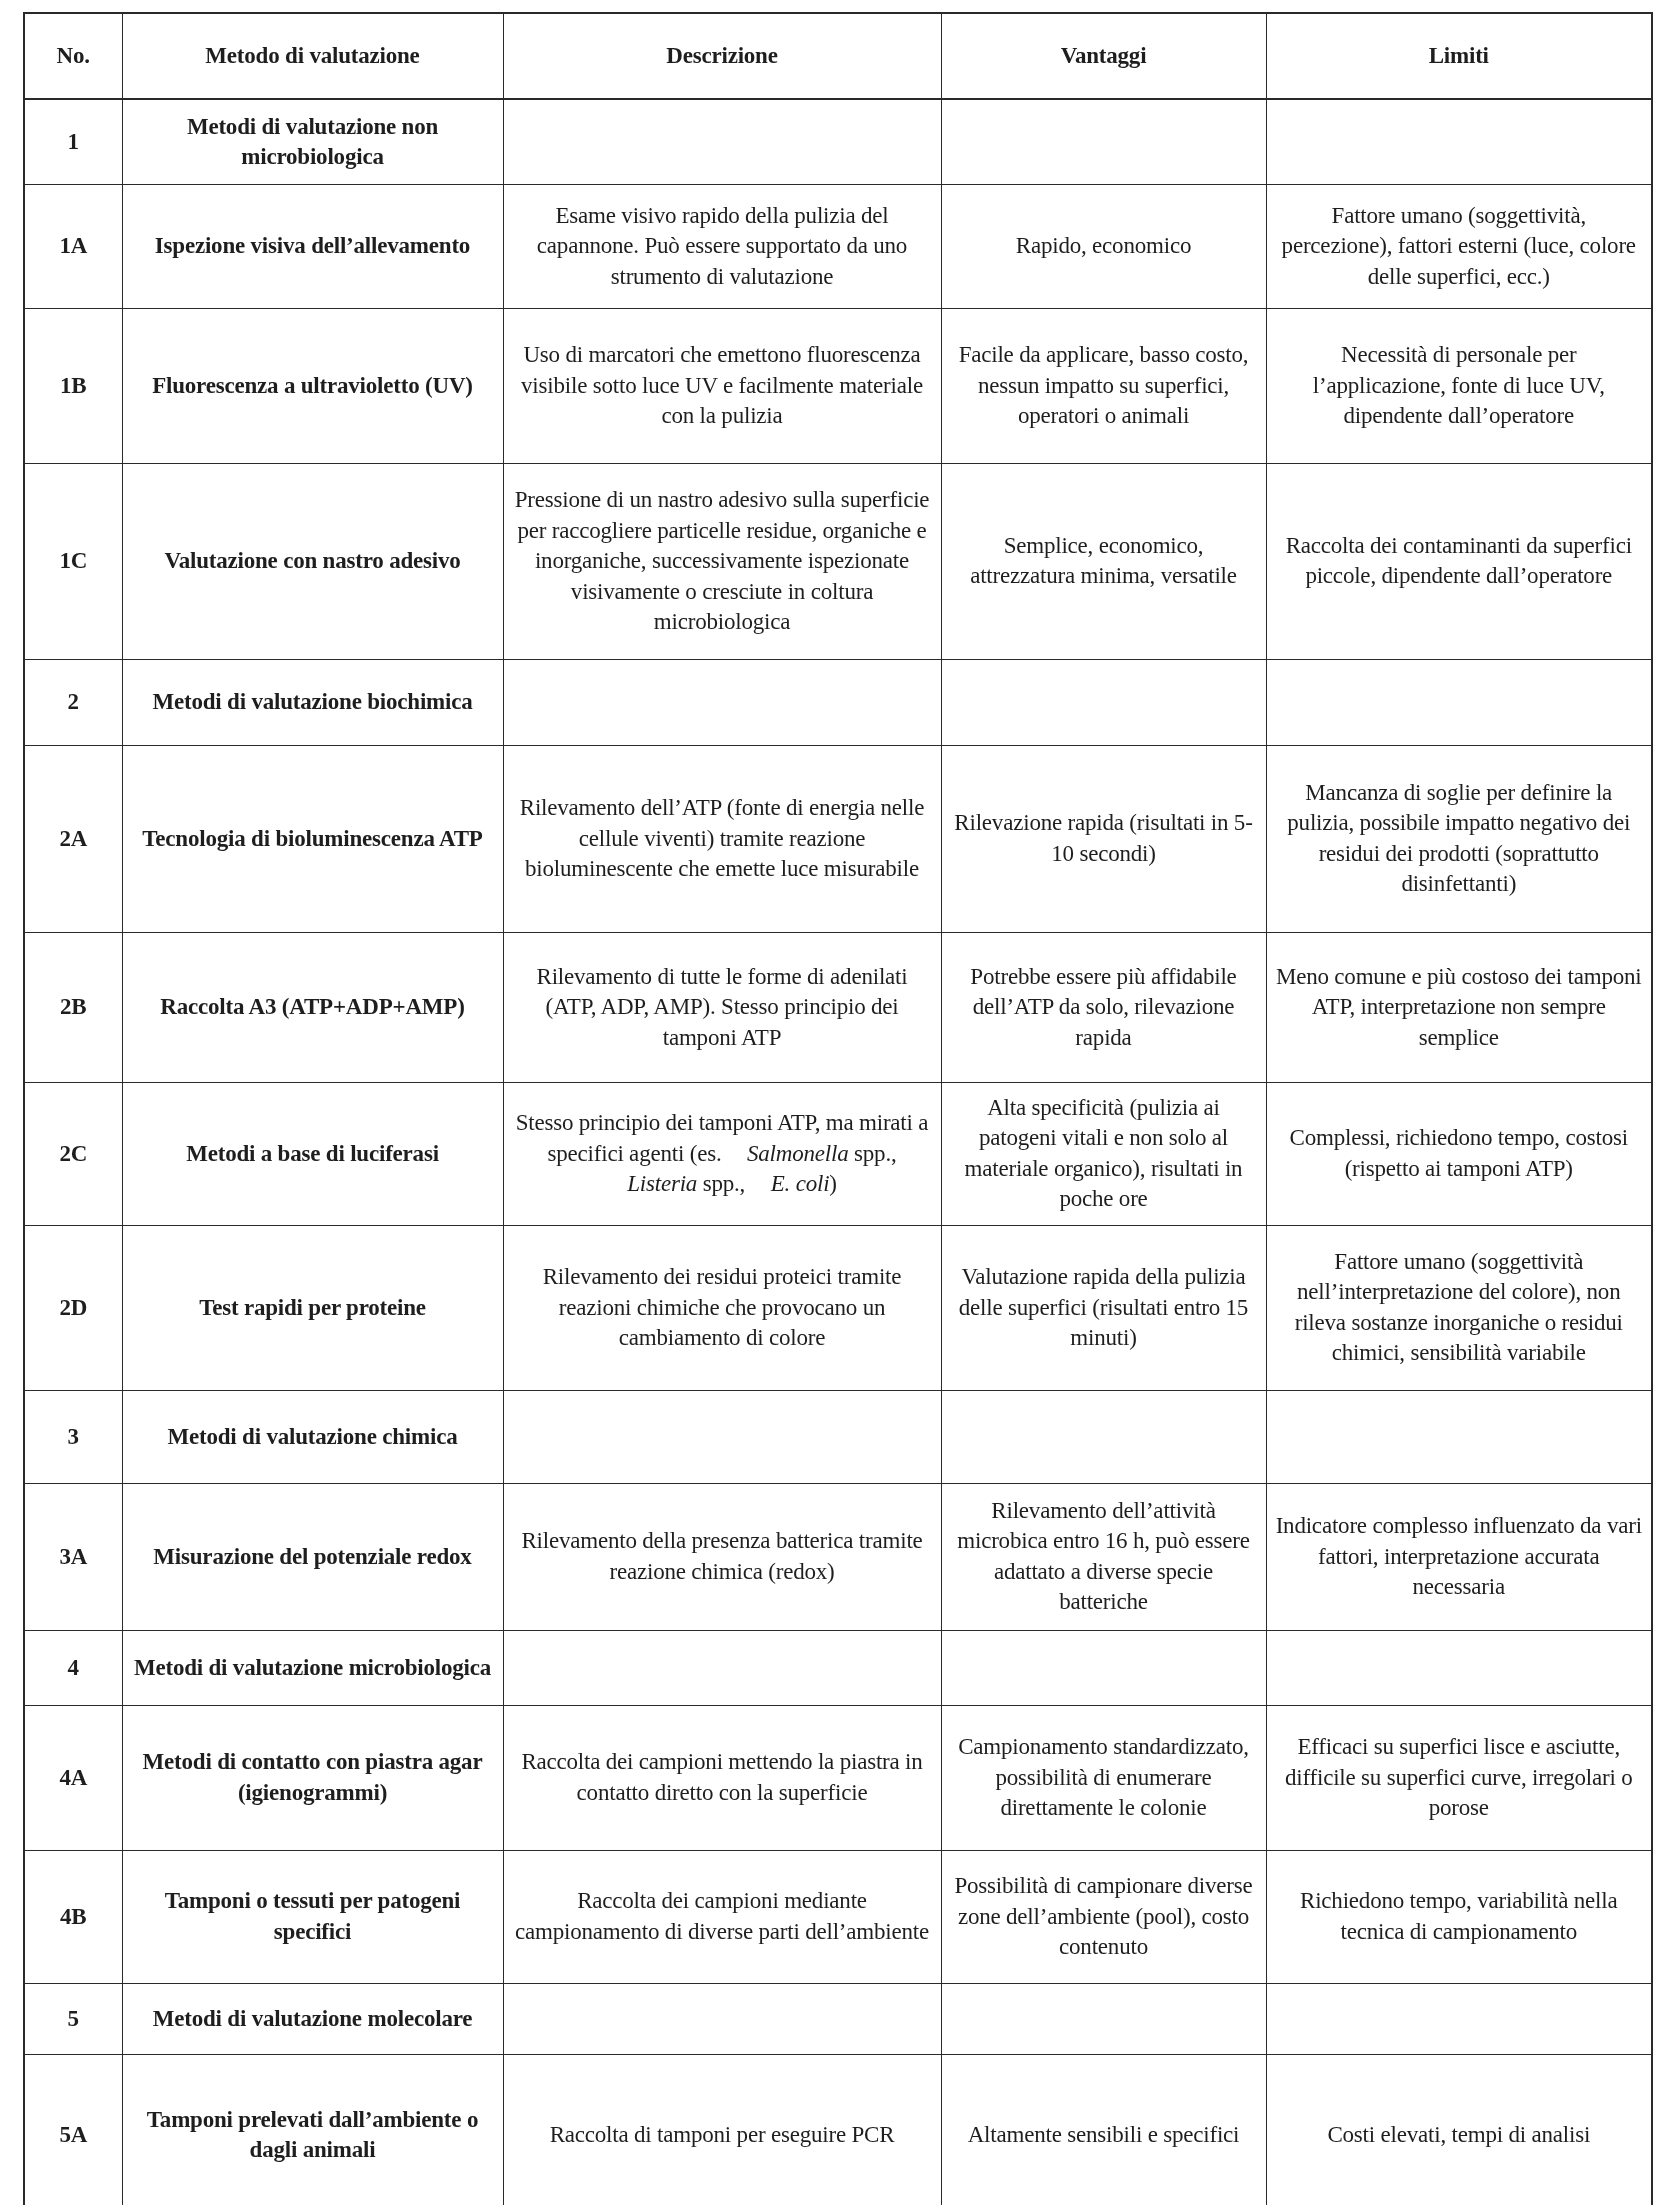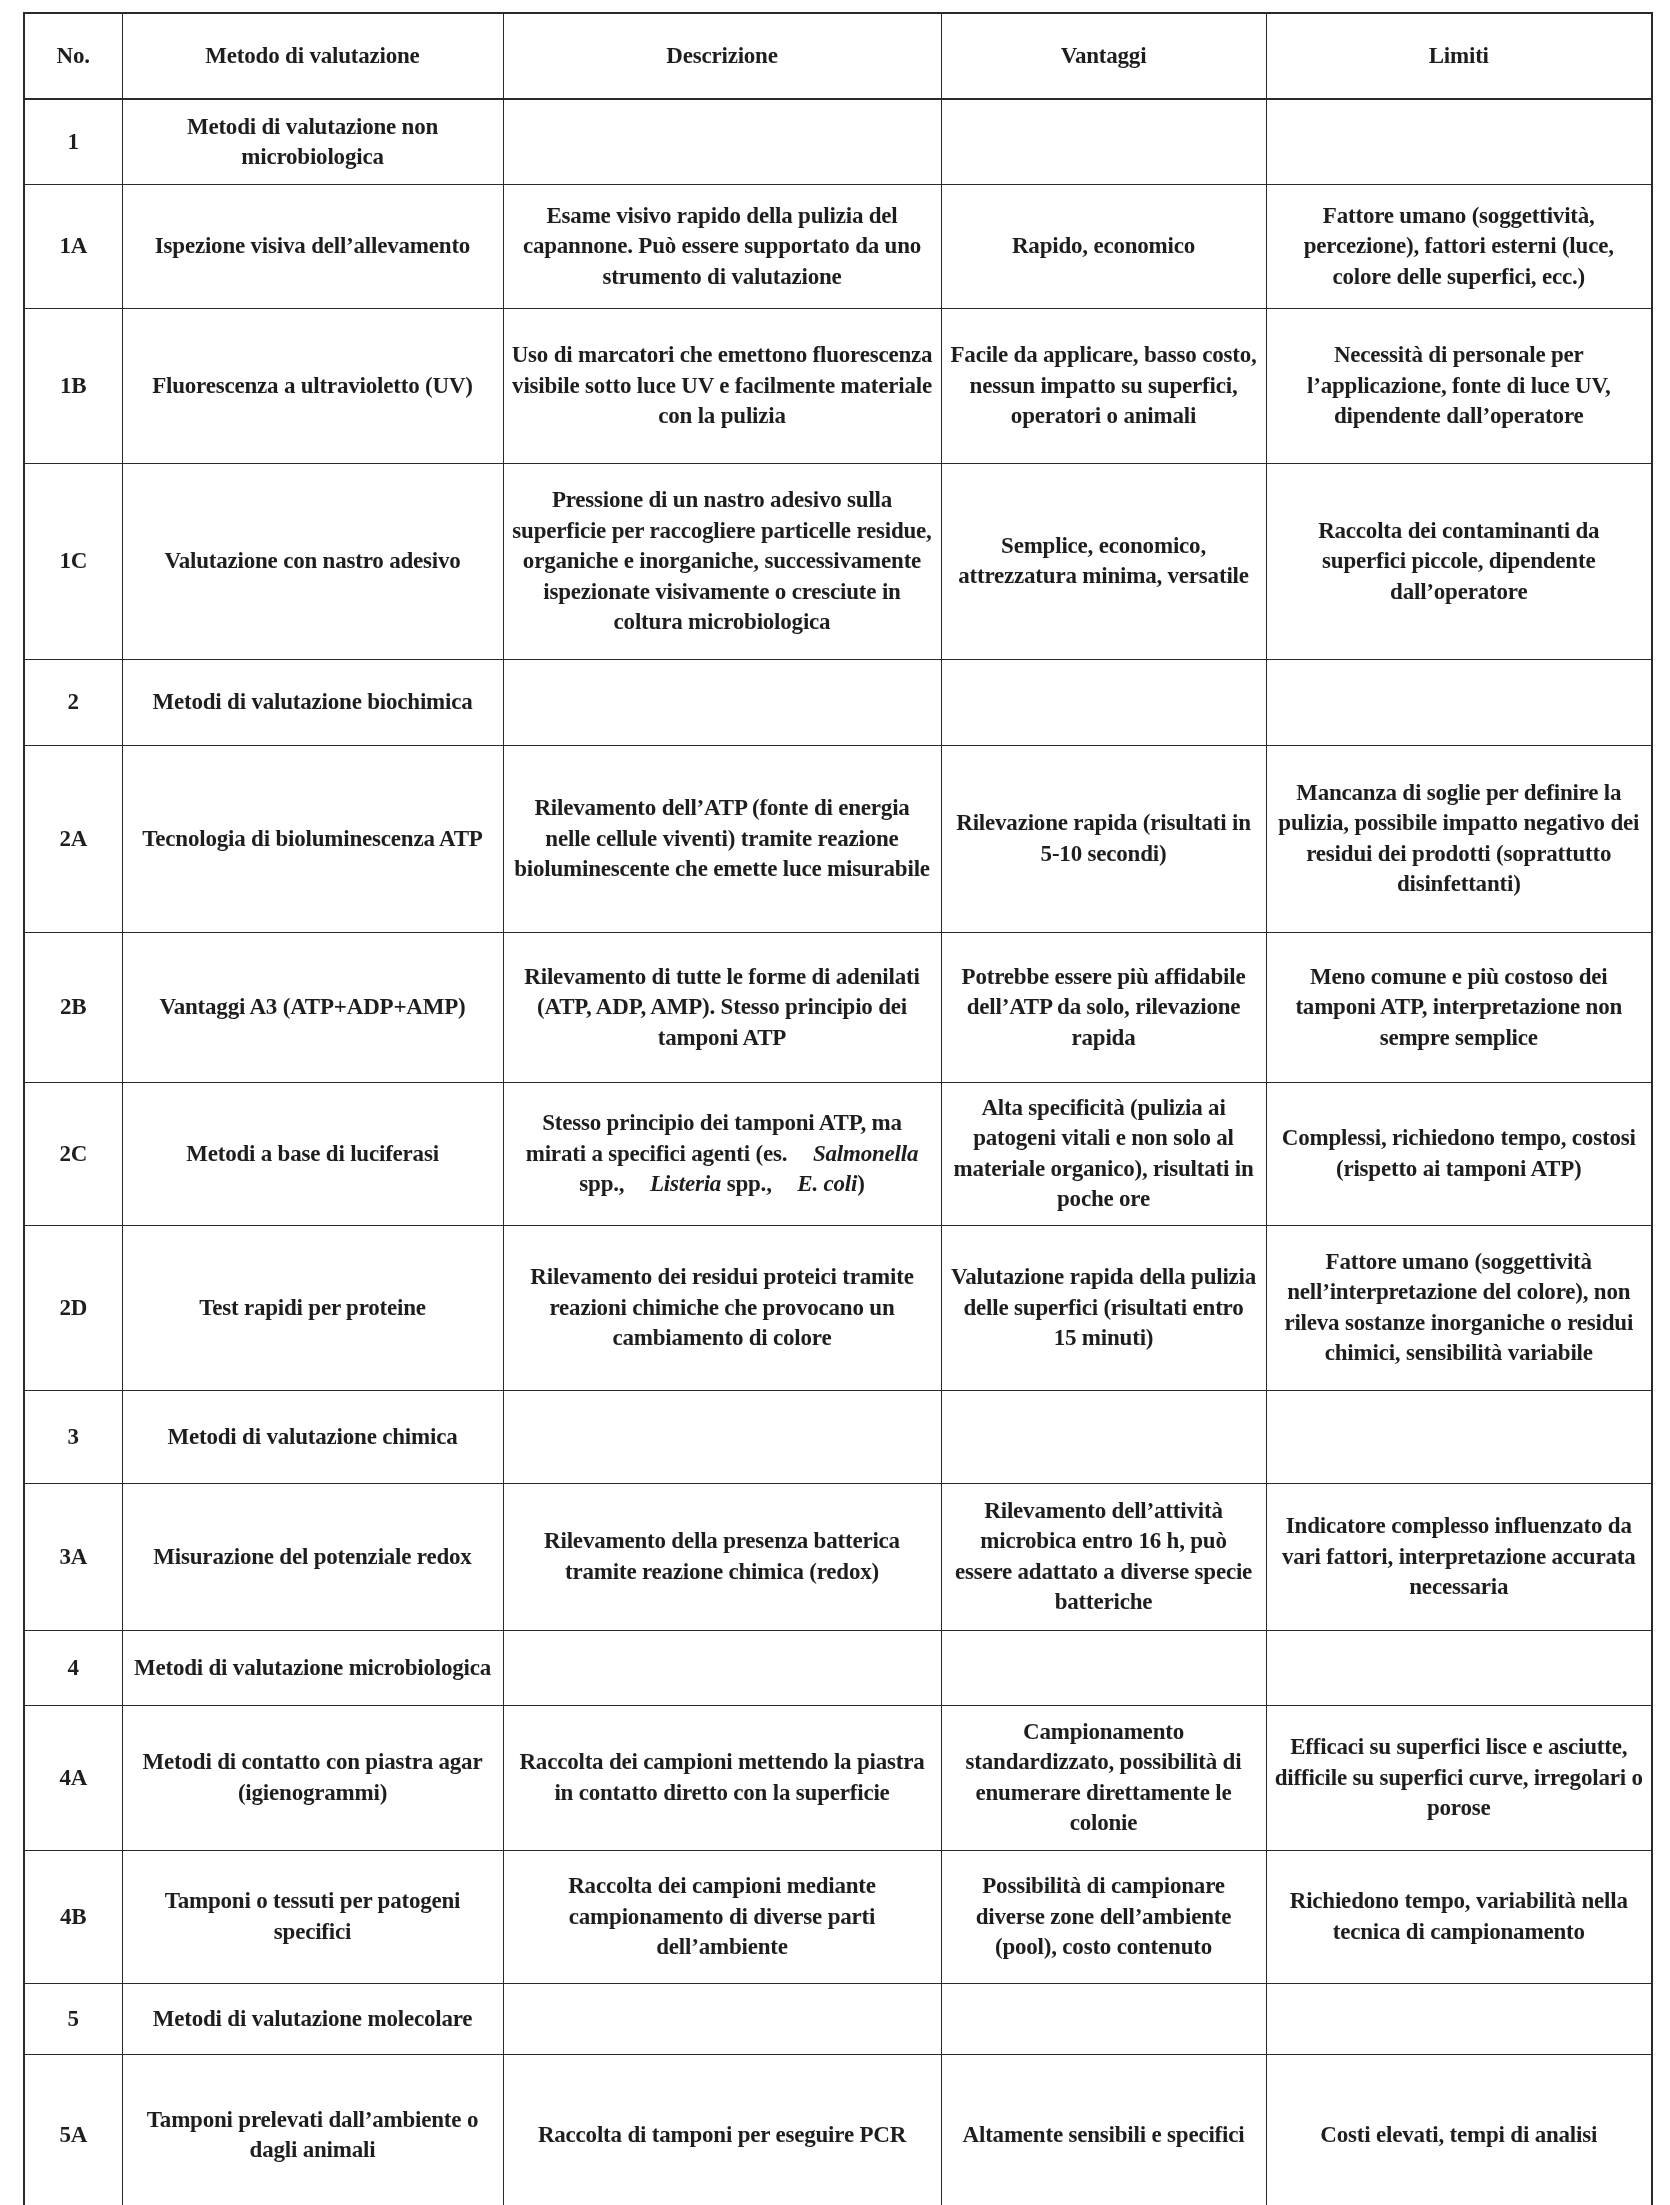--- a/index.html
+++ b/index.html
@@ -20,21 +20,21 @@
     font-size: 23px;
     line-height: 30.5px;
     letter-spacing: -0.2px;
   }
   .tbl th { font-weight: bold; }
   .tbl td.no, .tbl td.method { font-weight: bold; }
   .tbl tr.head th { border-top-width: 2.5px; border-bottom-width: 2.5px; margin-top: 8px; }
   .tbl tr:last-child td { border-bottom-width: 2.5px; }
   .tbl td:first-child, .tbl th:first-child { border-left-width: 2.5px; }
   .tbl td:last-child, .tbl th:last-child { border-right-width: 2.5px; }
-  .tbl td.desc, .tbl td.adv, .tbl td.lim { font-weight: bold; }
+  .tbl td.desc, .tbl td.adv, .tbl td.lim { font-weight: normal; }
   i { font-style: italic; margin-left: 20px; }
 </style>
 </head>
 <body>
 
 <table class="tbl">
   <colgroup>
     <col style="width:98px">
     <col style="width:381px">
     <col style="width:438px">
@@ -93,21 +93,21 @@
     <tr style="height:187px">
       <td class="no">2A</td>
       <td class="method">Tecnologia di bioluminescenza ATP</td>
       <td class="desc">Rilevamento dell’ATP (fonte di energia nelle cellule viventi) tramite reazione bioluminescente che emette luce misurabile</td>
       <td class="adv">Rilevazione rapida (risultati in 5-10 secondi)</td>
       <td class="lim">Mancanza di soglie per definire la pulizia, possibile impatto negativo dei residui dei prodotti (soprattutto disinfettanti)</td>
     </tr>
 
     <tr style="height:150px">
       <td class="no">2B</td>
-      <td class="method">Vantaggi A3 (ATP+ADP+AMP)</td>
+      <td class="method">Raccolta A3 (ATP+ADP+AMP)</td>
       <td class="desc">Rilevamento di tutte le forme di adenilati (ATP, ADP, AMP). Stesso principio dei tamponi ATP</td>
       <td class="adv">Potrebbe essere più affidabile dell’ATP da solo, rilevazione rapida</td>
       <td class="lim">Meno comune e più costoso dei tamponi ATP, interpretazione non sempre semplice</td>
     </tr>
 
     <tr style="height:143px">
       <td class="no">2C</td>
       <td class="method">Metodi a base di luciferasi</td>
       <td class="desc"><span>Stesso principio dei tamponi ATP, ma mirati a specifici agenti (es. </span><i>Salmonella</i><span> spp., </span><i>Listeria</i><span> spp., </span><i>E. coli</i><span>)</span></td>
       <td class="adv">Alta specificità (pulizia ai patogeni vitali e non solo al materiale organico), risultati in poche ore</td>

